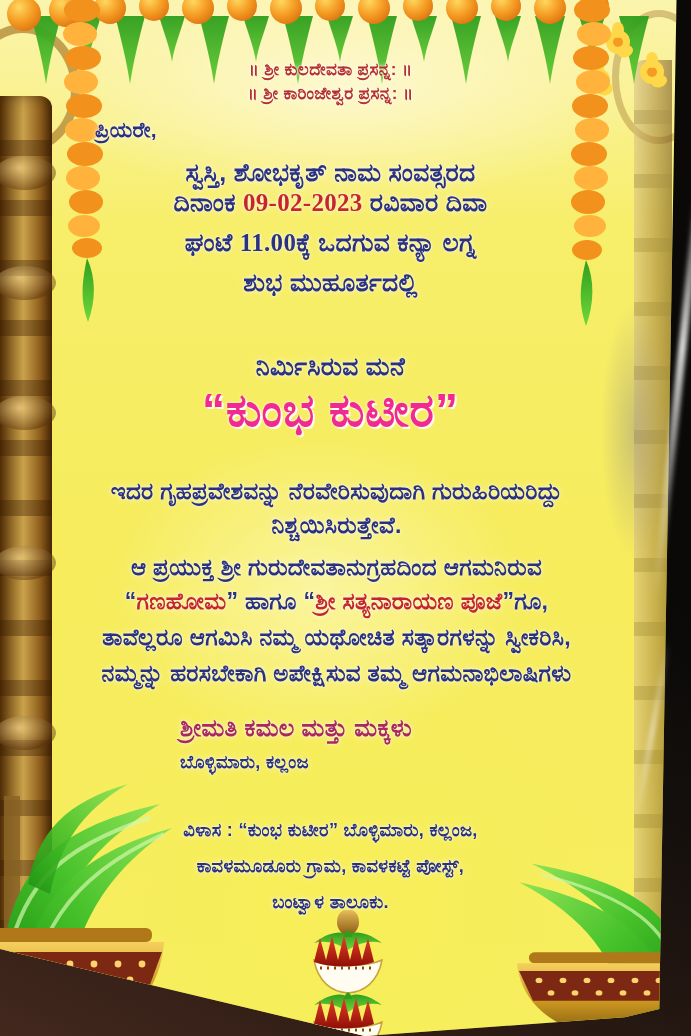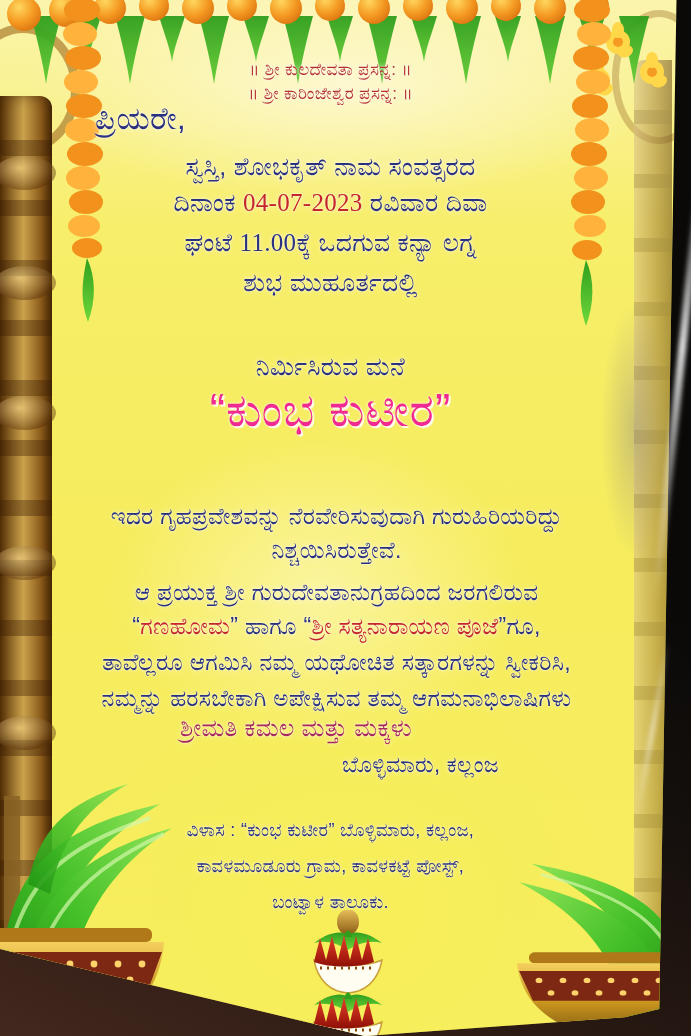--- a/index.html
+++ b/index.html
@@ -12,27 +12,27 @@
     position:absolute;inset:0;
     clip-path:polygon(0% 0%, 97.9% 0%, 95.4% 97.4%, 90.4% 98.2%, 52.8% 100%, 0% 91.6%);
     background:
       radial-gradient(ellipse 300px 220px at 46% 57%, rgba(255,252,214,.55), rgba(255,252,214,0) 70%),
       radial-gradient(ellipse 420px 160px at 50% 8%, #fdf8cf, rgba(253,248,207,0) 75%),
       radial-gradient(ellipse 380px 300px at 50% 88%, #f7ee58, rgba(247,238,88,0) 80%),
       linear-gradient(180deg,#fbf4ad 0%,#f7ee6a 22%,#f6ec5c 55%,#f7ee60 100%);
   }
   .layer{position:absolute;inset:0;}
   
-  .txt{position:absolute;z-index:6;font-weight:normal;color:#2a3280;
+  .txt{position:absolute;z-index:6;font-weight:bold;color:#2a3280;
        text-shadow:0 0 2px rgba(255,255,255,.95),0 0 6px rgba(255,255,255,.6);
        letter-spacing:.3px;line-height:1.15;}
   .c{left:20px;right:50px;text-align:center;}
   .inv{font-size:17px;color:#b5322b;text-shadow:0 0 2px #fff,0 0 5px rgba(255,255,255,.8);}
   .big{font-size:25px;}
-  .para{font-size:23px;left:22px;right:40px;text-align:center;margin-top:25px;}
+  .para{font-size:23px;left:22px;right:40px;text-align:center;}
   .red{color:#c5262b;}
   .serif{font-family:"Liberation Serif",serif;}
   .title{font-size:46px;color:#f12a92;letter-spacing:1px;
          text-shadow:0 0 3px #fff,2px 2px 0 rgba(255,255,255,.85);}
   .sign1{color:#a8295e;font-size:24px;}
   .addr{font-size:18px;}
   
   .pillarL{position:absolute;left:0;top:96px;bottom:78px;width:52px;z-index:2;
     background:
       repeating-linear-gradient(180deg, rgba(61,31,4,0) 0 44px, rgba(61,31,4,.38) 44px 60px),
@@ -263,48 +263,48 @@
       </g>
     </defs>
     <ellipse cx="60" cy="12" rx="11" ry="13" fill="url(#coco)"></ellipse>
     <use href="#kunit" y="18"></use>
     <use href="#kunit" y="80"></use>
   </svg>
 
   <div class="txt inv c" style="top:60px">॥ ಶ್ರೀ ಕುಲದೇವತಾ ಪ್ರಸನ್ನ: ॥</div>
   <div class="txt inv c" style="top:84px">॥ ಶ್ರೀ ಕಾರಿಂಜೇಶ್ವರ ಪ್ರಸನ್ನ: ॥</div>
 
-  <div class="txt" style="top:101px;left:95px;font-size:31px">ಪ್ರಿಯರೇ,</div>
-
-  <div class="txt big c" style="top:152px">ಸ್ವಸ್ತಿ, ಶೋಭಕೃತ್ ನಾಮ ಸಂವತ್ಸರದ</div>
+  <div class="txt" style="top:118px;left:95px;font-size:21px">ಪ್ರಿಯರೇ,</div>
+
+  <div class="txt big c" style="top:158px">ಸ್ವಸ್ತಿ, ಶೋಭಕೃತ್ ನಾಮ ಸಂವತ್ಸರದ</div>
 
   <div class="txt big c" style="top:188px">
-    <span>ದಿನಾಂಕ </span><span class="red serif">04-07-2023</span><span> ರವಿವಾರ ದಿವಾ</span>
+    <span>ದಿನಾಂಕ </span><span class="red serif">09-02-2023</span><span> ರವಿವಾರ ದಿವಾ</span>
   </div>
 
   <div class="txt big c" style="top:228px">
     <span>ಘಂಟೆ </span><span class="serif">11.00</span><span>ಕ್ಕೆ ಒದಗುವ ಕನ್ಯಾ ಲಗ್ನ</span>
   </div>
 
   <div class="txt big c" style="top:268px">ಶುಭ ಮುಹೂರ್ತದಲ್ಲಿ</div>
   <div class="txt title c" style="top:384px">“ಕುಂಭ ಕುಟೀರ”</div>
 
   <div class="txt big c" style="top:352px">ನಿರ್ಮಿಸಿರುವ ಮನೆ</div>
 
   <div class="txt para" style="top:478px">ಇದರ ಗೃಹಪ್ರವೇಶವನ್ನು ನೆರವೇರಿಸುವುದಾಗಿ ಗುರುಹಿರಿಯರಿದ್ದು</div>
   <div class="txt para" style="top:512px">ನಿಶ್ಚಯಿಸಿರುತ್ತೇವೆ.</div>
-  <div class="txt para" style="top:554px">ಆ ಪ್ರಯುಕ್ತ ಶ್ರೀ ಗುರುದೇವತಾನುಗ್ರಹದಿಂದ ಜರಗಲಿರುವ</div>
+  <div class="txt para" style="top:554px">ಆ ಪ್ರಯುಕ್ತ ಶ್ರೀ ಗುರುದೇವತಾನುಗ್ರಹದಿಂದ ಆಗಮನಿರುವ</div>
 
   <div class="txt para" style="top:588px">
     <span>“</span><span class="red">ಗಣಹೋಮ</span><span>” ಹಾಗೂ “</span><span class="red">ಶ್ರೀ ಸತ್ಯನಾರಾಯಣ ಪೂಜೆ</span><span>”ಗೂ,</span>
   </div>
 
   <div class="txt para" style="top:624px">ತಾವೆಲ್ಲರೂ ಆಗಮಿಸಿ ನಮ್ಮ ಯಥೋಚಿತ ಸತ್ಕಾರಗಳನ್ನು ಸ್ವೀಕರಿಸಿ,</div>
   <div class="txt para" style="top:660px">ನಮ್ಮನ್ನು ಹರಸಬೇಕಾಗಿ ಅಪೇಕ್ಷಿಸುವ ತಮ್ಮ ಆಗಮನಾಭಿಲಾಷಿಗಳು</div>
 
   <div class="txt sign1" style="top:714px;left:180px;right:30px;">ಶ್ರೀಮತಿ ಕಮಲ ಮತ್ತು ಮಕ್ಕಳು</div>
-  <div class="txt" style="top:752px;left:180px;right:30px;text-align:center;font-size:22px">ಬೊಳ್ಳಿಮಾರು, ಕಲ್ಲಂಜ</div>
+  <div class="txt" style="top:752px;left:180px;right:30px;text-align:left;font-size:18px">ಬೊಳ್ಳಿಮಾರು, ಕಲ್ಲಂಜ</div>
 
   <div class="txt addr c" style="top:820px">ವಿಳಾಸ : “ಕುಂಭ ಕುಟೀರ” ಬೊಳ್ಳಿಮಾರು, ಕಲ್ಲಂಜ,</div>
   <div class="txt addr c" style="top:856px">ಕಾವಳಮೂಡೂರು ಗ್ರಾಮ, ಕಾವಳಕಟ್ಟೆ ಪೋಸ್ಟ್,</div>
   <div class="txt addr c" style="top:892px">ಬಂಟ್ವಾಳ ತಾಲೂಕು.</div>
 
 </div>
 
 </body></html>

